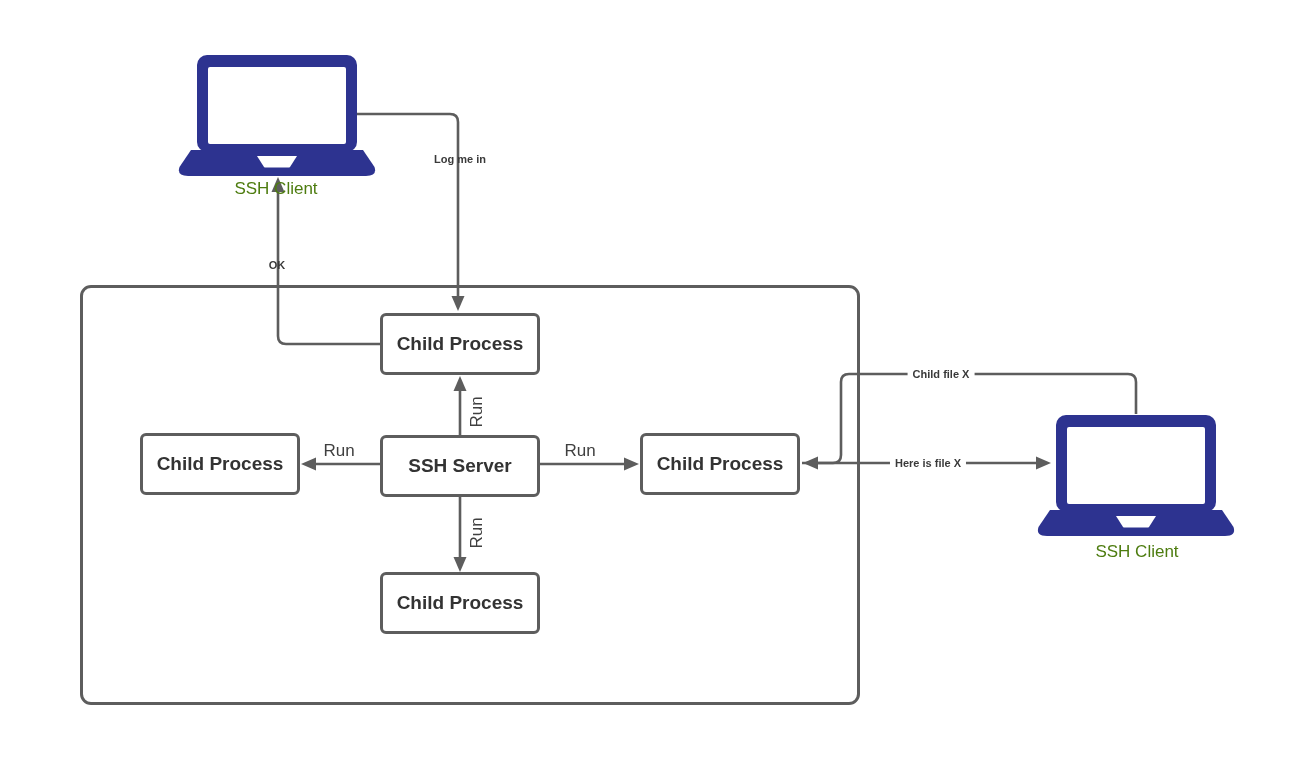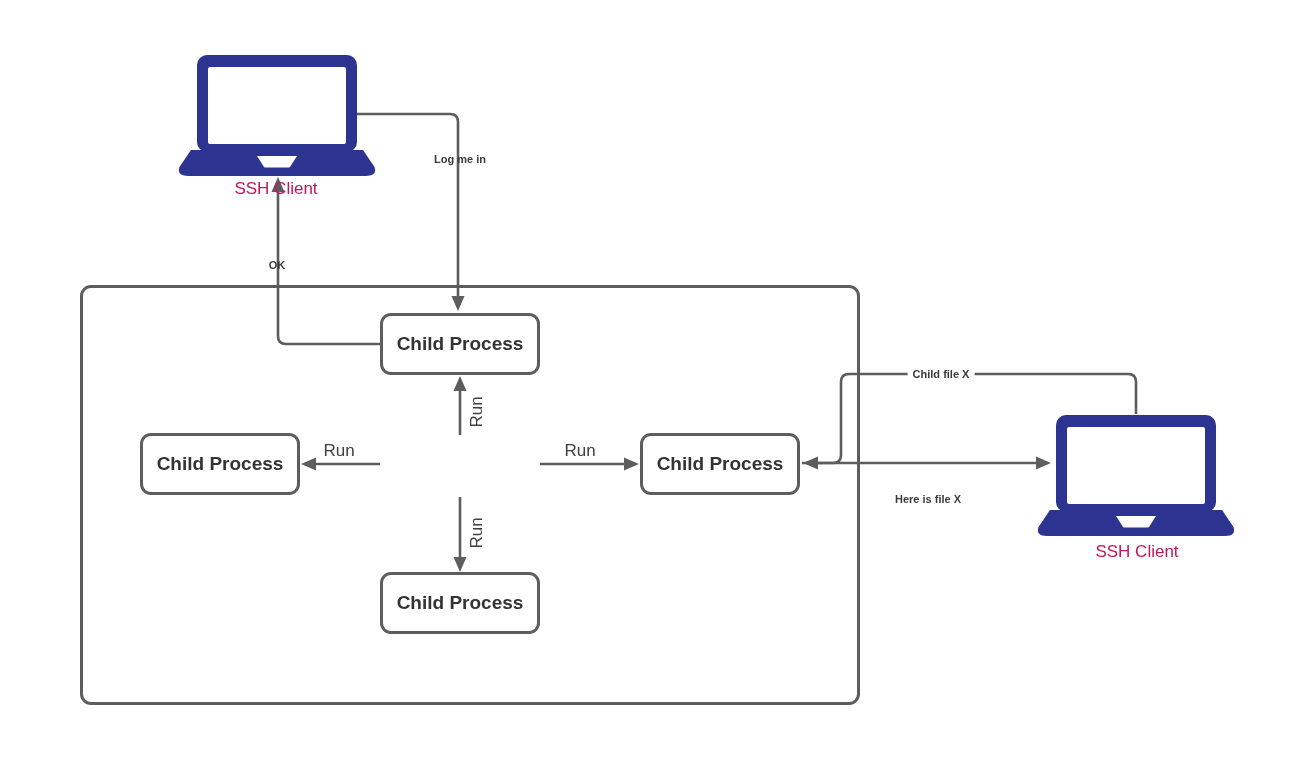--- a/index.html
+++ b/index.html
@@ -13,37 +13,37 @@
     position:relative;width:1312px;height:759px;background:#ffffff;overflow:hidden;
     font-family:"Liberation Sans",sans-serif;
   }
   .stage svg{position:absolute;left:0;top:0;z-index:1;}
   .edge path{stroke:var(--line-color);stroke-width:2.6;fill:none;stroke-linejoin:round;}
   .edge polygon{fill:var(--line-color);stroke:none;}
   .lap{fill:var(--laptop-color);}
   .lap-white{fill:#ffffff;}
   .node{
     position:absolute;z-index:2;box-sizing:border-box;background:#ffffff;
-    border:3px solid var(--line-color);border-radius:11px;
+    border:3px solid var(--line-color);border-radius:6px;
     display:flex;align-items:center;justify-content:center;
     font-weight:bold;font-size:19px;color:var(--node-text);white-space:nowrap;
   }
   .boundary{
     position:absolute;z-index:2;box-sizing:border-box;background:transparent;
     border:3px solid var(--line-color);border-radius:11px;
   }
   .lbl{
     position:absolute;z-index:3;transform:translate(-50%,-50%);
     white-space:nowrap;color:var(--label-text);
   }
   .lbl.bold{font-weight:bold;font-size:11px;}
   .lbl.white-bg{background:#ffffff;padding:0 5px;}
   .lbl.run{font-weight:normal;font-size:17px;color:#404040;}
   .lbl.vert{transform:translate(-50%,-50%) rotate(-90deg);}
-  .lbl.client{font-weight:normal;font-size:17px;color:#be185d;background:transparent;}
+  .lbl.client{font-weight:normal;font-size:17px;color:#4d7c0f;background:transparent;}
 </style>
 </head>
 <body>
 
 <div class="stage">
 
   <svg width="1312" height="759" viewBox="0 0 1312 759">
     <defs>
       <g id="laptop">
         <rect class="lap" x="0" y="0" width="160" height="97" rx="10"></rect>
@@ -95,31 +95,34 @@
   </svg>
 
   <div class="boundary" style="left:80px;top:285px;width:780px;height:420px;"></div>
 
   <div class="node" style="left:380px;top:313px;width:160px;height:62px;">
     <span>Child Process</span>
   </div>
   <div class="node" style="left:140px;top:433px;width:160px;height:62px;">
     <span>Child Process</span>
   </div>
+  <div class="node" style="left:380px;top:435px;width:160px;height:62px;">
+    <span>SSH Server</span>
+  </div>
   <div class="node" style="left:640px;top:433px;width:160px;height:62px;">
     <span>Child Process</span>
   </div>
   <div class="node" style="left:380px;top:572px;width:160px;height:62px;">
     <span>Child Process</span>
   </div>
 
   <div class="lbl bold" style="left:460px;top:159px;">Log me in</div>
   <div class="lbl bold" style="left:277px;top:265px;">OK</div>
   <div class="lbl bold white-bg" style="left:941px;top:374px;">Child file X</div>
-  <div class="lbl bold white-bg" style="left:928px;top:463px;margin-top:36px;">Here is file X</div>
+  <div class="lbl bold white-bg" style="left:928px;top:463px;">Here is file X</div>
   <div class="lbl run vert" style="left:477px;top:412px;">Run</div>
   <div class="lbl run vert" style="left:477px;top:533px;">Run</div>
   <div class="lbl run" style="left:339px;top:451px;">Run</div>
   <div class="lbl run" style="left:580px;top:451px;">Run</div>
 
   <div class="lbl client" style="left:276px;top:189px;">SSH Client</div>
   <div class="lbl client" style="left:1137px;top:552px;">SSH Client</div>
 
 </div>
 

